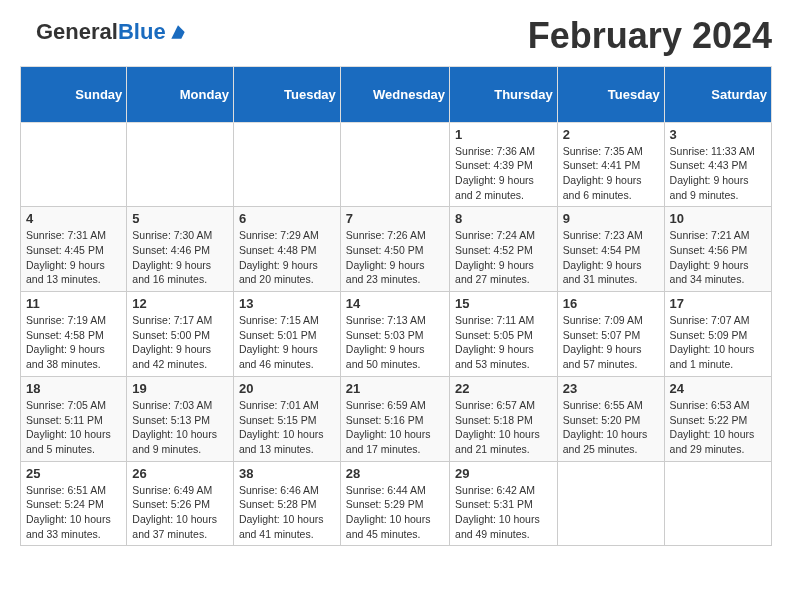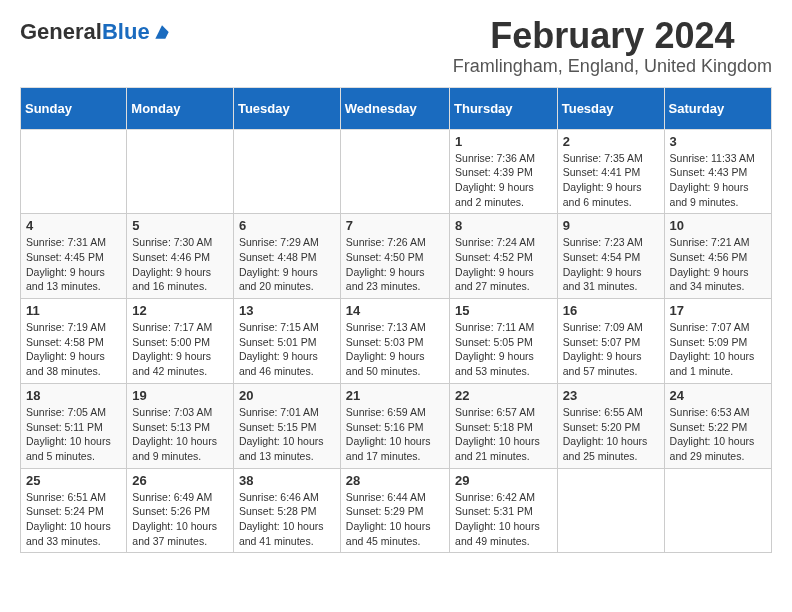--- a/index.html
+++ b/index.html
@@ -13,20 +13,21 @@
     .header-section {
       display: flex;
       justify-content: space-between;
       align-items: flex-start;
       margin-bottom: 10px;
     }
     .logo {
       display: flex;
       align-items: center;
       margin-top: 4px;
+      margin-left: 16px;
     }
     .logo-text {
       font-size: 22px;
       font-weight: bold;
       line-height: 1.1;
     }
     .logo-general { color: #333; }
     .logo-blue { color: #1a6bbf; }
     .logo-icon {
       width: 20px;
@@ -47,22 +48,22 @@
       color: #555;
     }
     .calendar-table {
       width: 100%;
       border-collapse: collapse;
       font-size: 11px;
     }
     .calendar-table thead tr th {
       background-color: #1a6bbf;
       color: #fff;
-      padding: 13px 4px;
-      text-align: left;
+      padding: 20px 4px;
+      text-align: right;
       font-size: 13px;
       font-weight: bold;
       border: 1px solid #ddd;
     }
     .calendar-table tbody tr td {
       border: 1px solid #ccc;
       vertical-align: top;
       padding: 4px 5px;
       width: 113px;
       height: 80px;
@@ -95,21 +96,20 @@
       <div class="logo-text">
         <span class="logo-general">General</span><span class="logo-blue">Blue</span>
       </div>
     </div>
     <svg class="logo-icon" viewBox="0 0 30 30">
       <polygon points="5,25 15,5 25,15 20,25" fill="#1a6bbf"></polygon>
     </svg>
   </div>
   <div class="title-section">
     <div class="main-title">February 2024</div>
-    <div class="subtitle">Framlingham, England, United Kingdom</div>
   </div>
 </div>
 
 <table class="calendar-table">
   <thead>
     <tr>
     <th>Sunday</th>
         <th>Monday</th>
         <th>Tuesday</th>
         <th>Wednesday</th>

